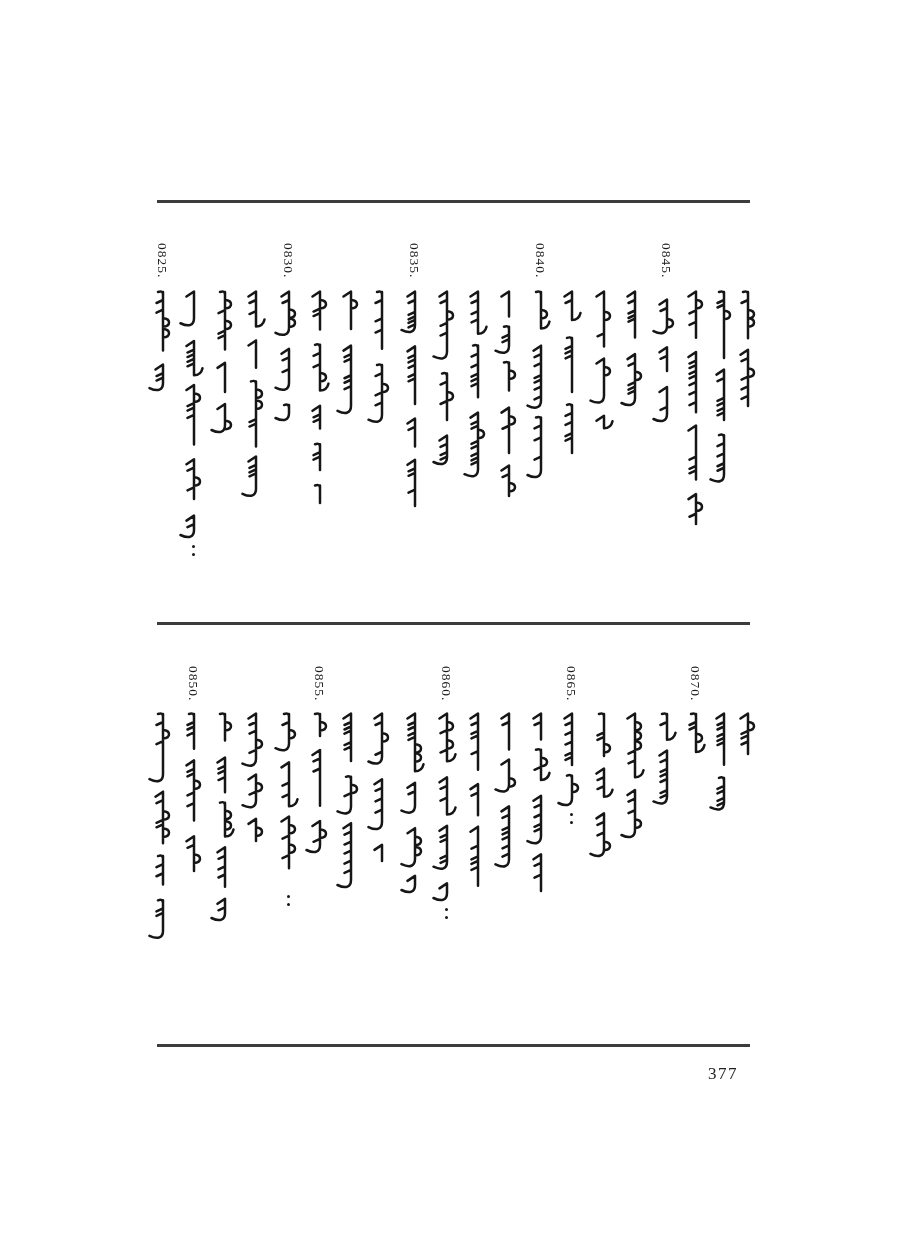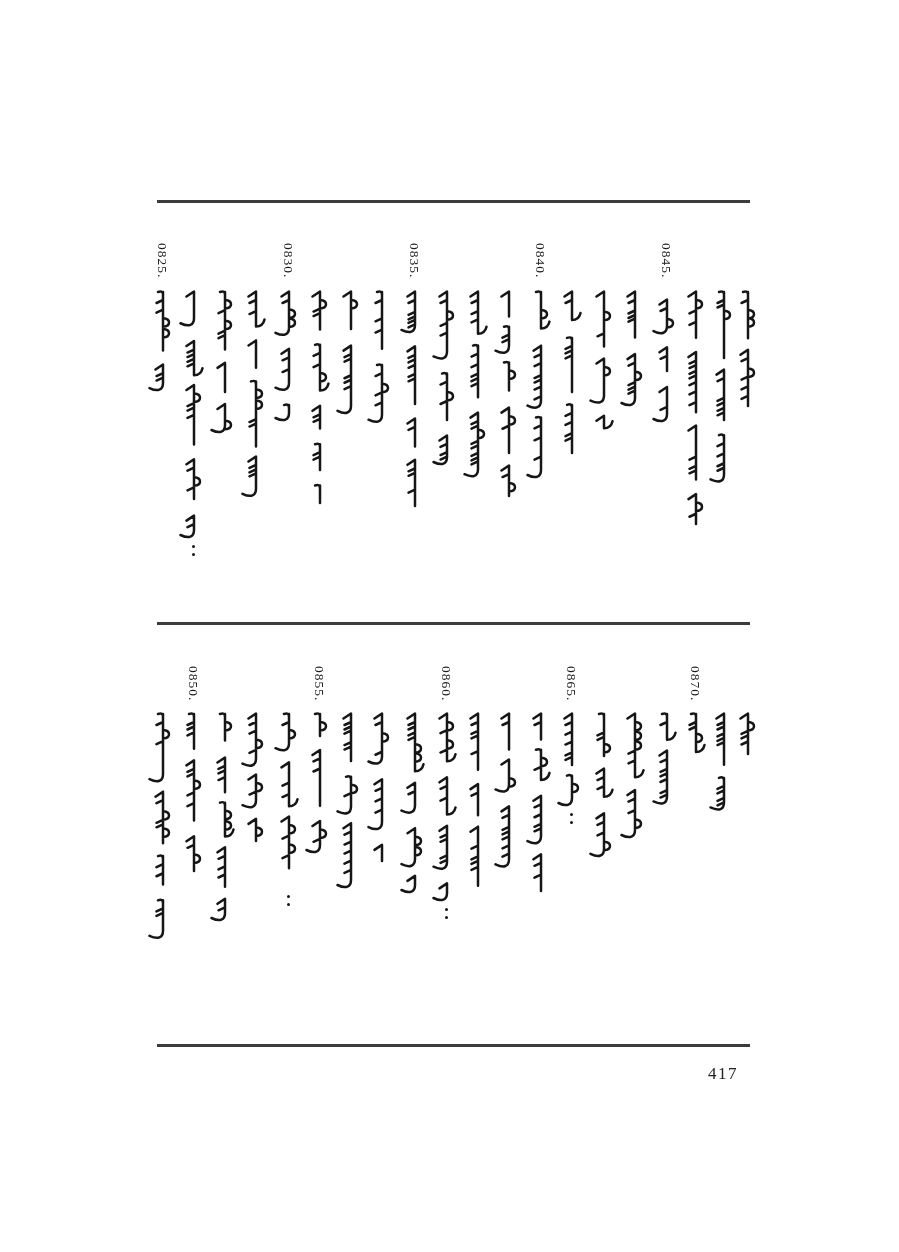--- a/index.html
+++ b/index.html
@@ -281,14 +281,14 @@
         <svg width="30" height="108">
           <path d="M 7.5 6.5 L 15 1.5 M 15 2 L 15 52.67398441582918 M 15 10 L 8.5 13 M 15 14.5 L 8.5 17.5 M 15 21.431388940662146 L 8.5 24.431388940662146 M 15 25.931388940662146 L 8.5 28.931388940662146 M 15 30.021603628993034 L 8.5 33.021603628993034 M 10 65.91857836581767 Q 15 63.918578365817666 15 68.91857836581767 M 15 65.91857836581767 L 15 90.48236284544691 M 15 73.91857836581767 L 8.5 76.91857836581767 M 15 78.41857836581767 L 8.5 81.41857836581767 M 15 85.83583466615528 L 8.5 88.83583466615528 M 15 90.33583466615528 L 8.5 93.33583466615528 M 15 90.48236284544691 C 15 97.48236284544691, 10 99.48236284544691, 1.5 95.48236284544691" fill="none" stroke="#161616" stroke-width="2.5" stroke-linecap="round" stroke-linejoin="round"></path>
         </svg>
       </div>
       <div class="script-column" style="left: 733px; top: 712px;">
         <svg width="30" height="46">
           <path d="M 7.5 6.5 L 15 1.5 M 15 2 L 15 42 M 15 10 c 8 0.5 8 8 0 8.5 M 15 18.903247493319213 L 8.5 21.903247493319213 M 15 23.403247493319213 L 8.5 26.403247493319213 M 15 29.494288858026266 L 8.5 32.494288858026266" fill="none" stroke="#161616" stroke-width="2.5" stroke-linecap="round" stroke-linejoin="round"></path>
         </svg>
       </div>
     </div>
-  <div class="page-number" id="page-number" style="left: 708px; top: 1064px;">417</div>
+  <div class="page-number" id="page-number" style="left: 708px; top: 1064px;">377</div>
 </div>
 
 </body></html>

